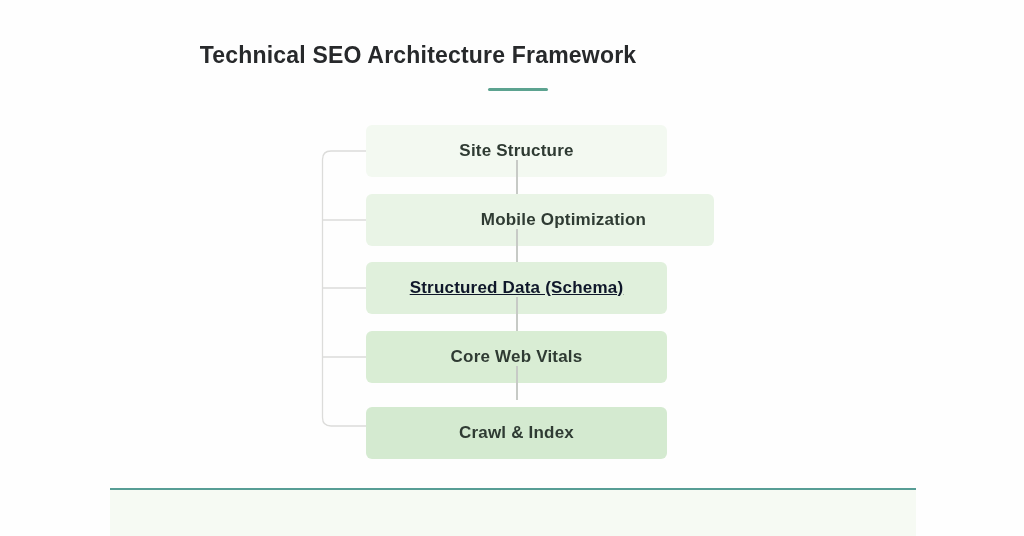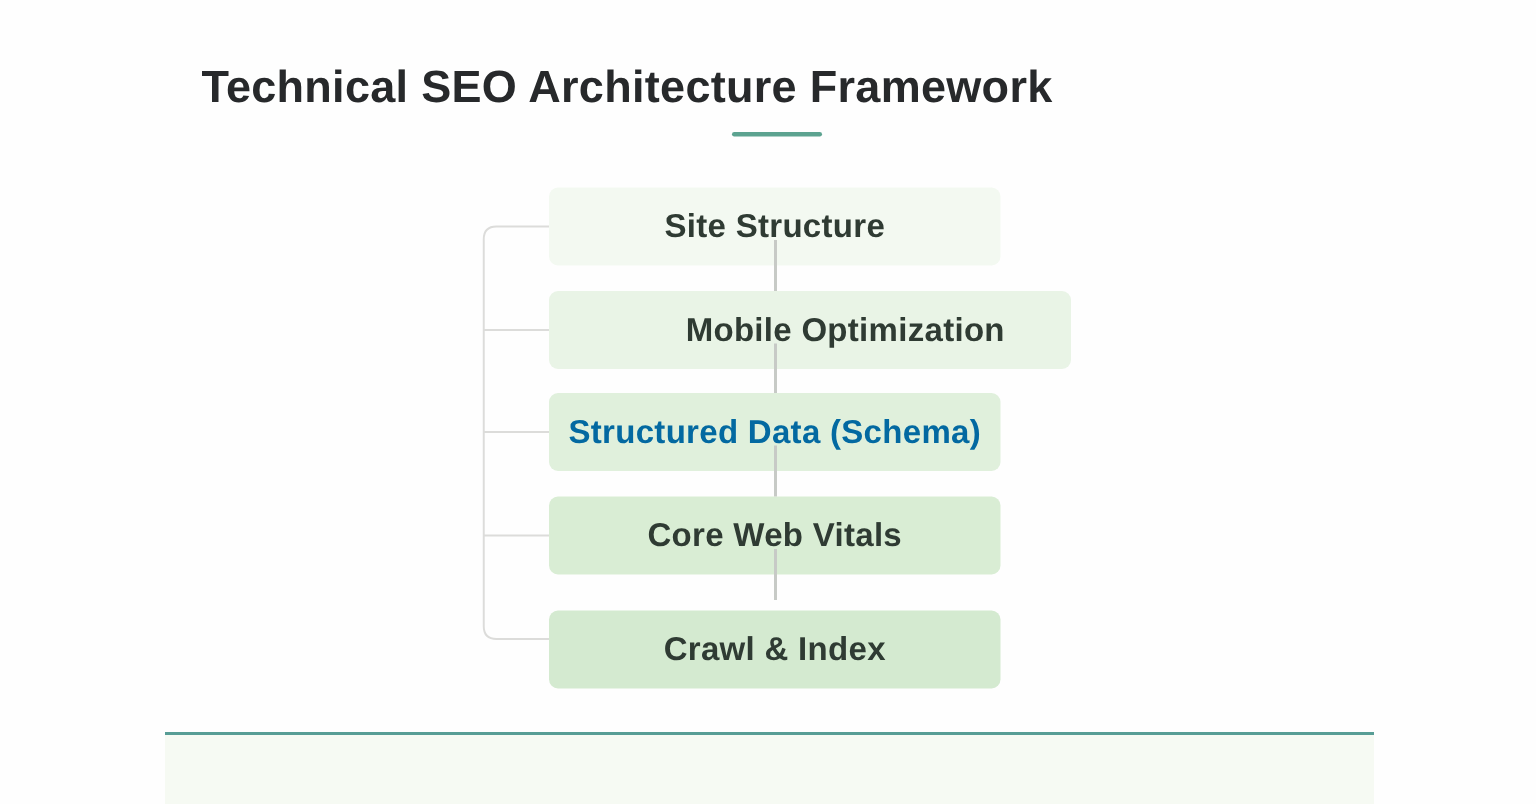--- a/index.html
+++ b/index.html
@@ -3,29 +3,29 @@
 <meta charset="utf-8">
 <style>
   html,body{margin:0;padding:0;}
   body{font-family:"Liberation Sans","DejaVu Sans",sans-serif;}
   #stage{
     position:relative;width:1024px;height:536px;overflow:hidden;
     background:#fefefe;
   }
   .page-title{
     position:absolute;top:42px;left:0;width:836px;margin:0;
-    text-align:center;font-size:30px;font-weight:700;letter-spacing:.2px;
+    text-align:center;font-size:23px;font-weight:700;letter-spacing:.2px;
   }
   .title-underline{
     position:absolute;top:88px;left:488px;width:60px;height:3px;border-radius:2px;
   }
   .node{
     position:absolute;left:366px;width:301px;height:52px;border-radius:6px;
     display:flex;align-items:center;justify-content:center;
-    font-size:22px;font-weight:700;letter-spacing:.2px;
+    font-size:17px;font-weight:700;letter-spacing:.2px;
   }
   .vconn{
     position:absolute;left:516px;width:1.5px;z-index:3;
   }
   .bracket{
     position:absolute;left:0;top:0;z-index:1;
   }
   .footer-line{
     position:absolute;left:110px;top:488px;width:806px;height:2px;
   }
@@ -52,21 +52,21 @@
   <div class="vconn" style="top: 229px; height: 33px; background: rgb(199, 202, 198);"></div>
   <div class="vconn" style="top: 297px; height: 34px; background: rgb(199, 202, 198);"></div>
   <div class="vconn" style="top: 366px; height: 34px; background: rgb(199, 202, 198);"></div>
 
   <div class="node" style="top: 125px; background: rgb(243, 249, 241); color: rgb(47, 59, 51);">
     <span>Site Structure</span>
   </div>
   <div class="node" style="top: 194px; background: rgb(233, 244, 230); color: rgb(47, 59, 51); padding-left: 47px;">
     <span>Mobile Optimization</span>
   </div>
-  <div class="node" style="top: 262px; background: rgb(224, 240, 220); color: #0369a1;">
+  <div class="node" style="top: 262px; background: rgb(224, 240, 220); color: #0f172a; text-decoration: underline;">
     <span>Structured Data (Schema)</span>
   </div>
   <div class="node" style="top: 331px; background: rgb(217, 237, 212); color: rgb(47, 59, 51);">
     <span>Core Web Vitals</span>
   </div>
   <div class="node" style="top: 407px; background: rgb(212, 234, 208); color: rgb(47, 59, 51);">
     <span>Crawl &amp; Index</span>
   </div>
 
   <div class="footer-line" style="background: rgb(87, 157, 149);"></div>

